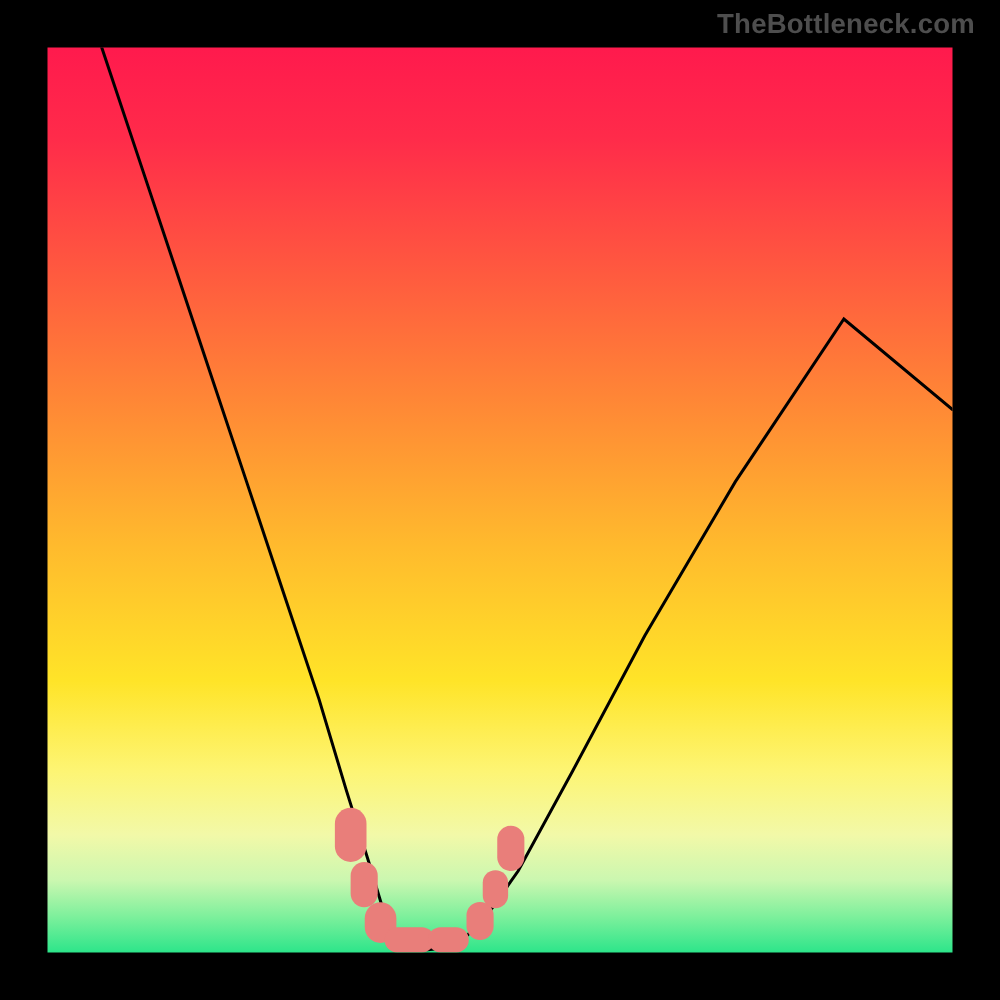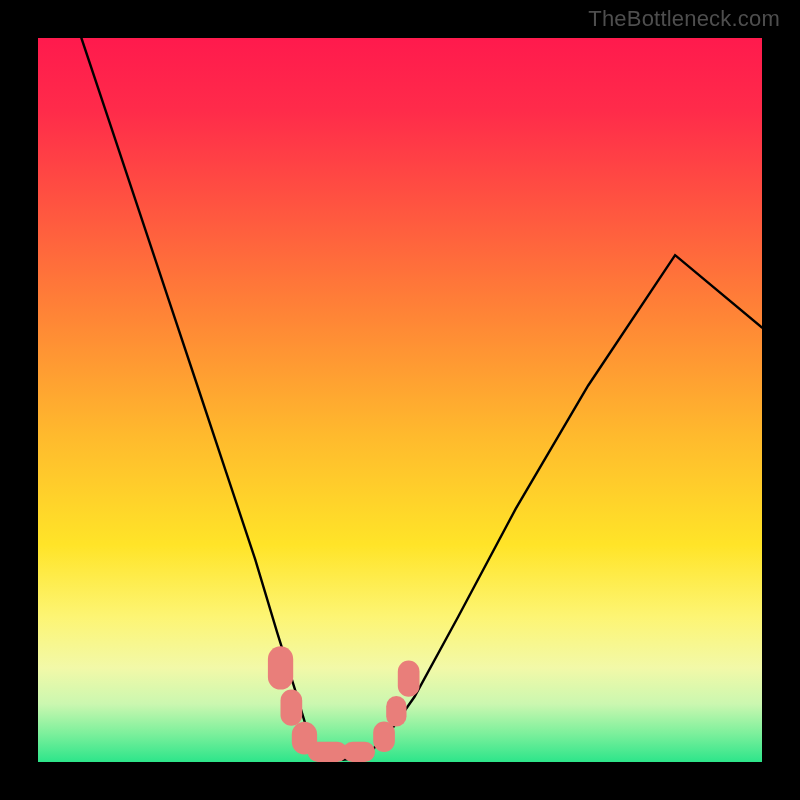--- a/index.html
+++ b/index.html
@@ -36,21 +36,21 @@
       #7ef09c 96%,
       #2de58a 100%
     );
   }
   .watermark {
     position: absolute;
     top: 6px;
     right: 20px;
     color: #4e4e4e;
     font-size: 22px;
-    font-weight: 400;
+    font-weight: 700;
     letter-spacing: 0.2px;
   }
   svg.curve {
     position: absolute;
     left: 0;
     top: 0;
     width: 724px;
     height: 724px;
   }
 </style>

